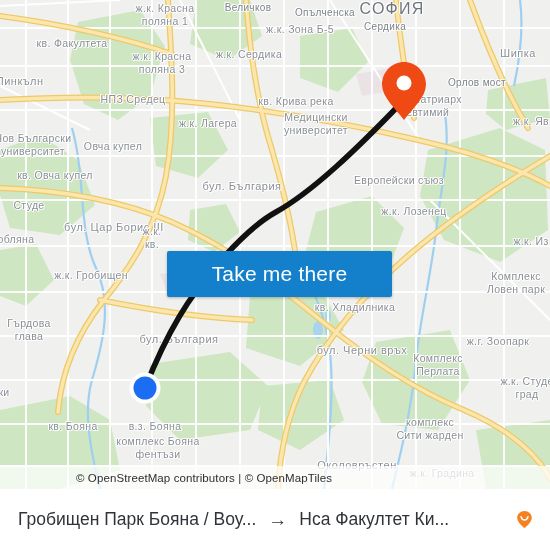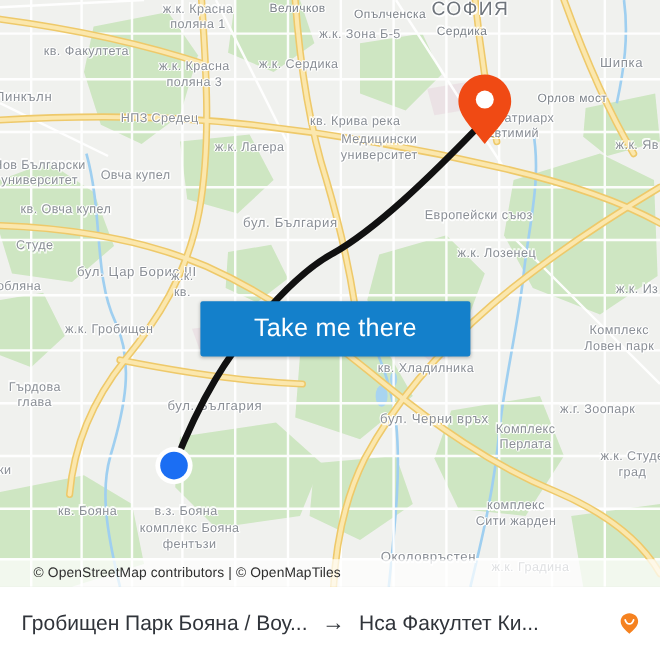--- a/index.html
+++ b/index.html
@@ -104,21 +104,21 @@
     bottom: 0;
     width: 550px;
     height: 23px;
     background: rgba(255,255,255,.72);
     display: flex;
     align-items: center;
     font-size: 11.5px;
     color: #2e2e2e;
     letter-spacing: .1px;
   }
-  #attribution .att-inner { padding-left: 28px; white-space: nowrap; }
+  #attribution .att-inner { padding-left: 28px; white-space: nowrap; margin-left: 48px; }
 
   
   #footer {
     position: absolute;
     left: 0;
     top: 489px;
     width: 550px;
     height: 61px;
     background: #ffffff;
     display: flex;

